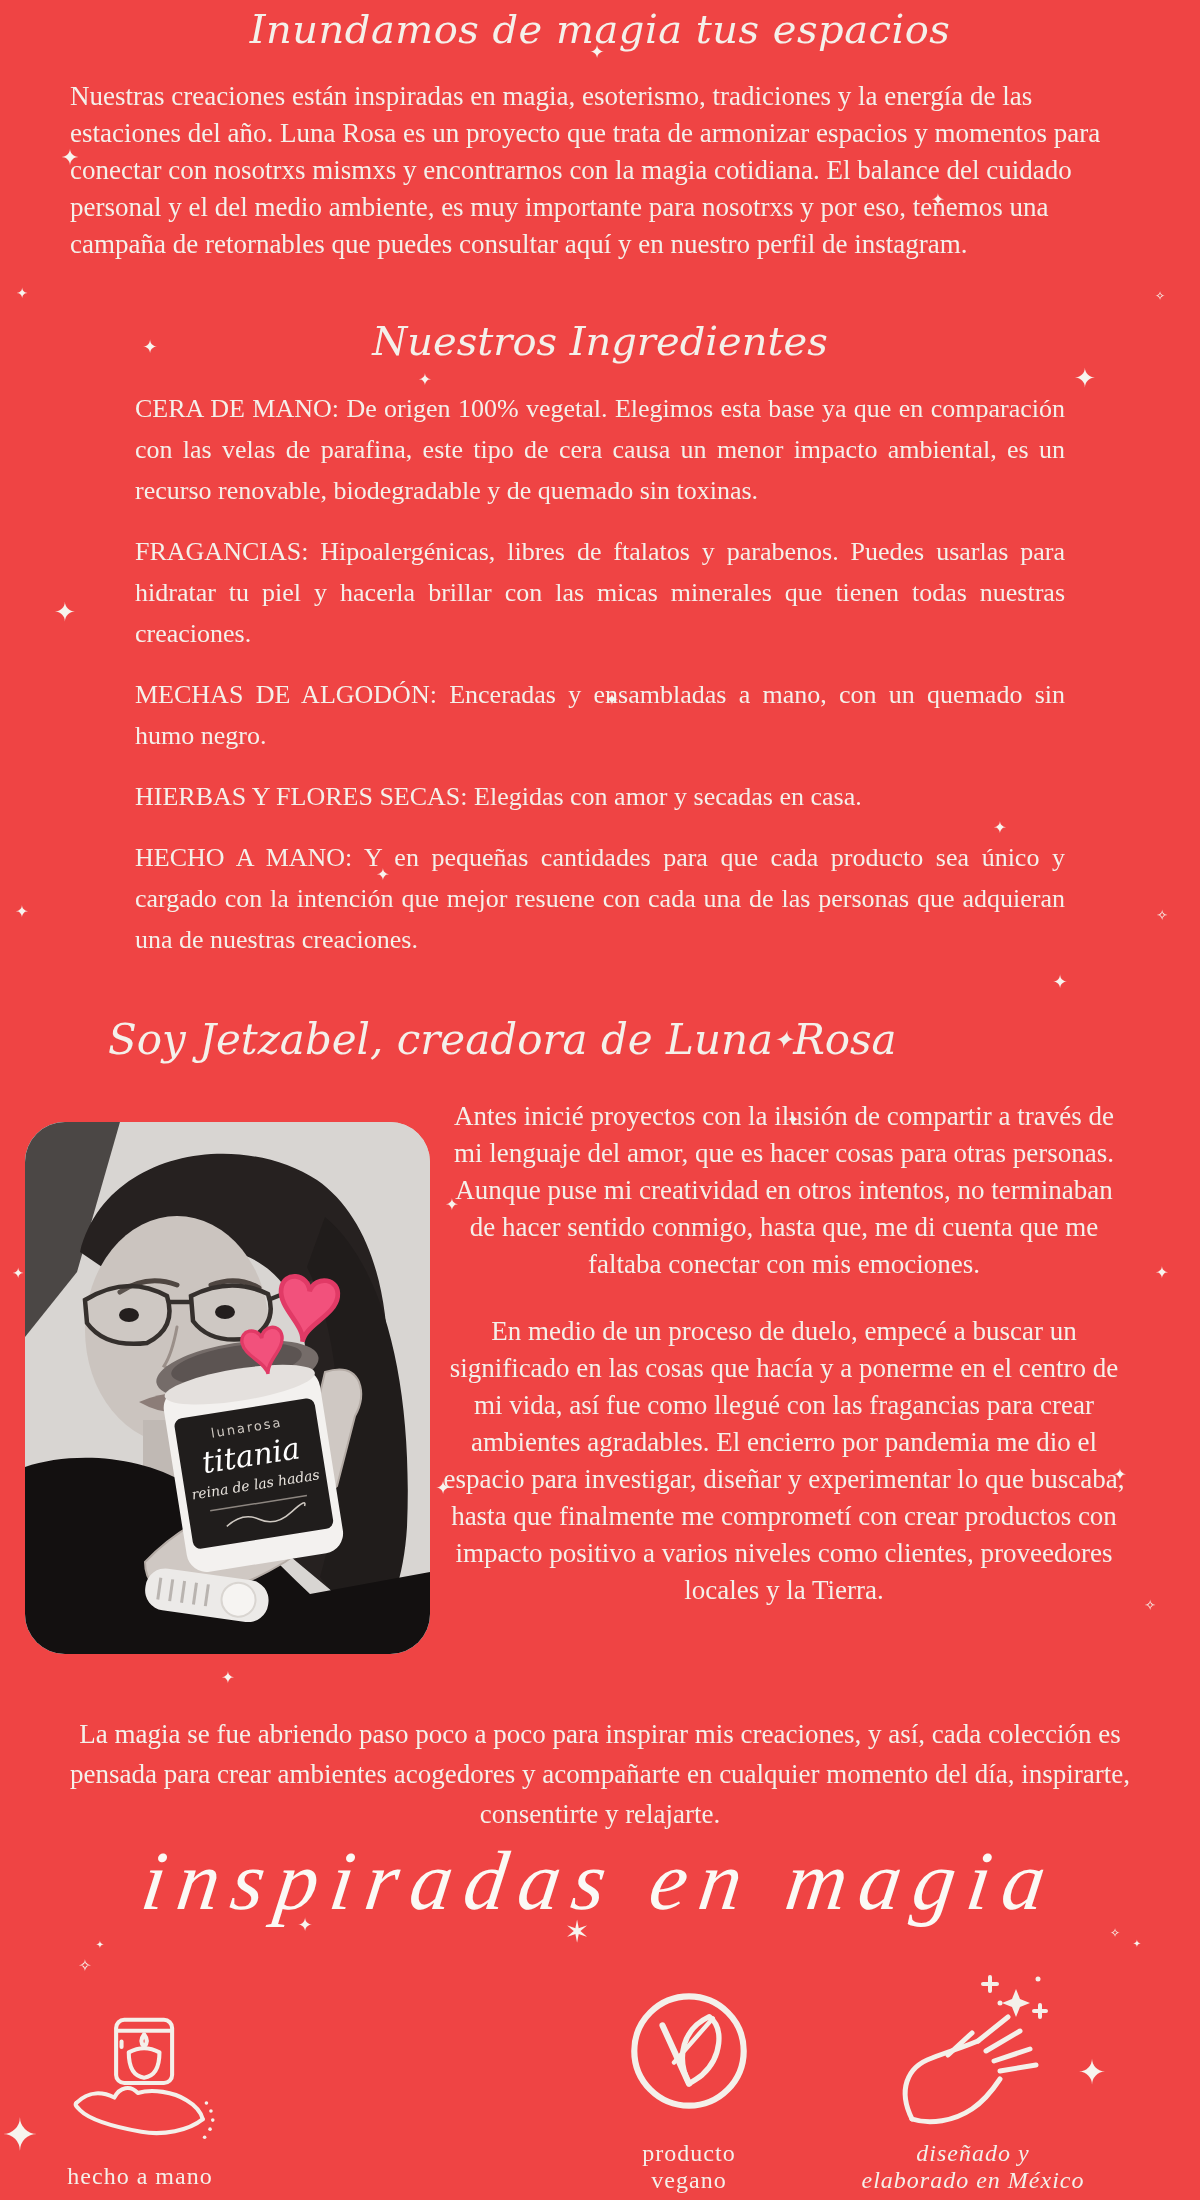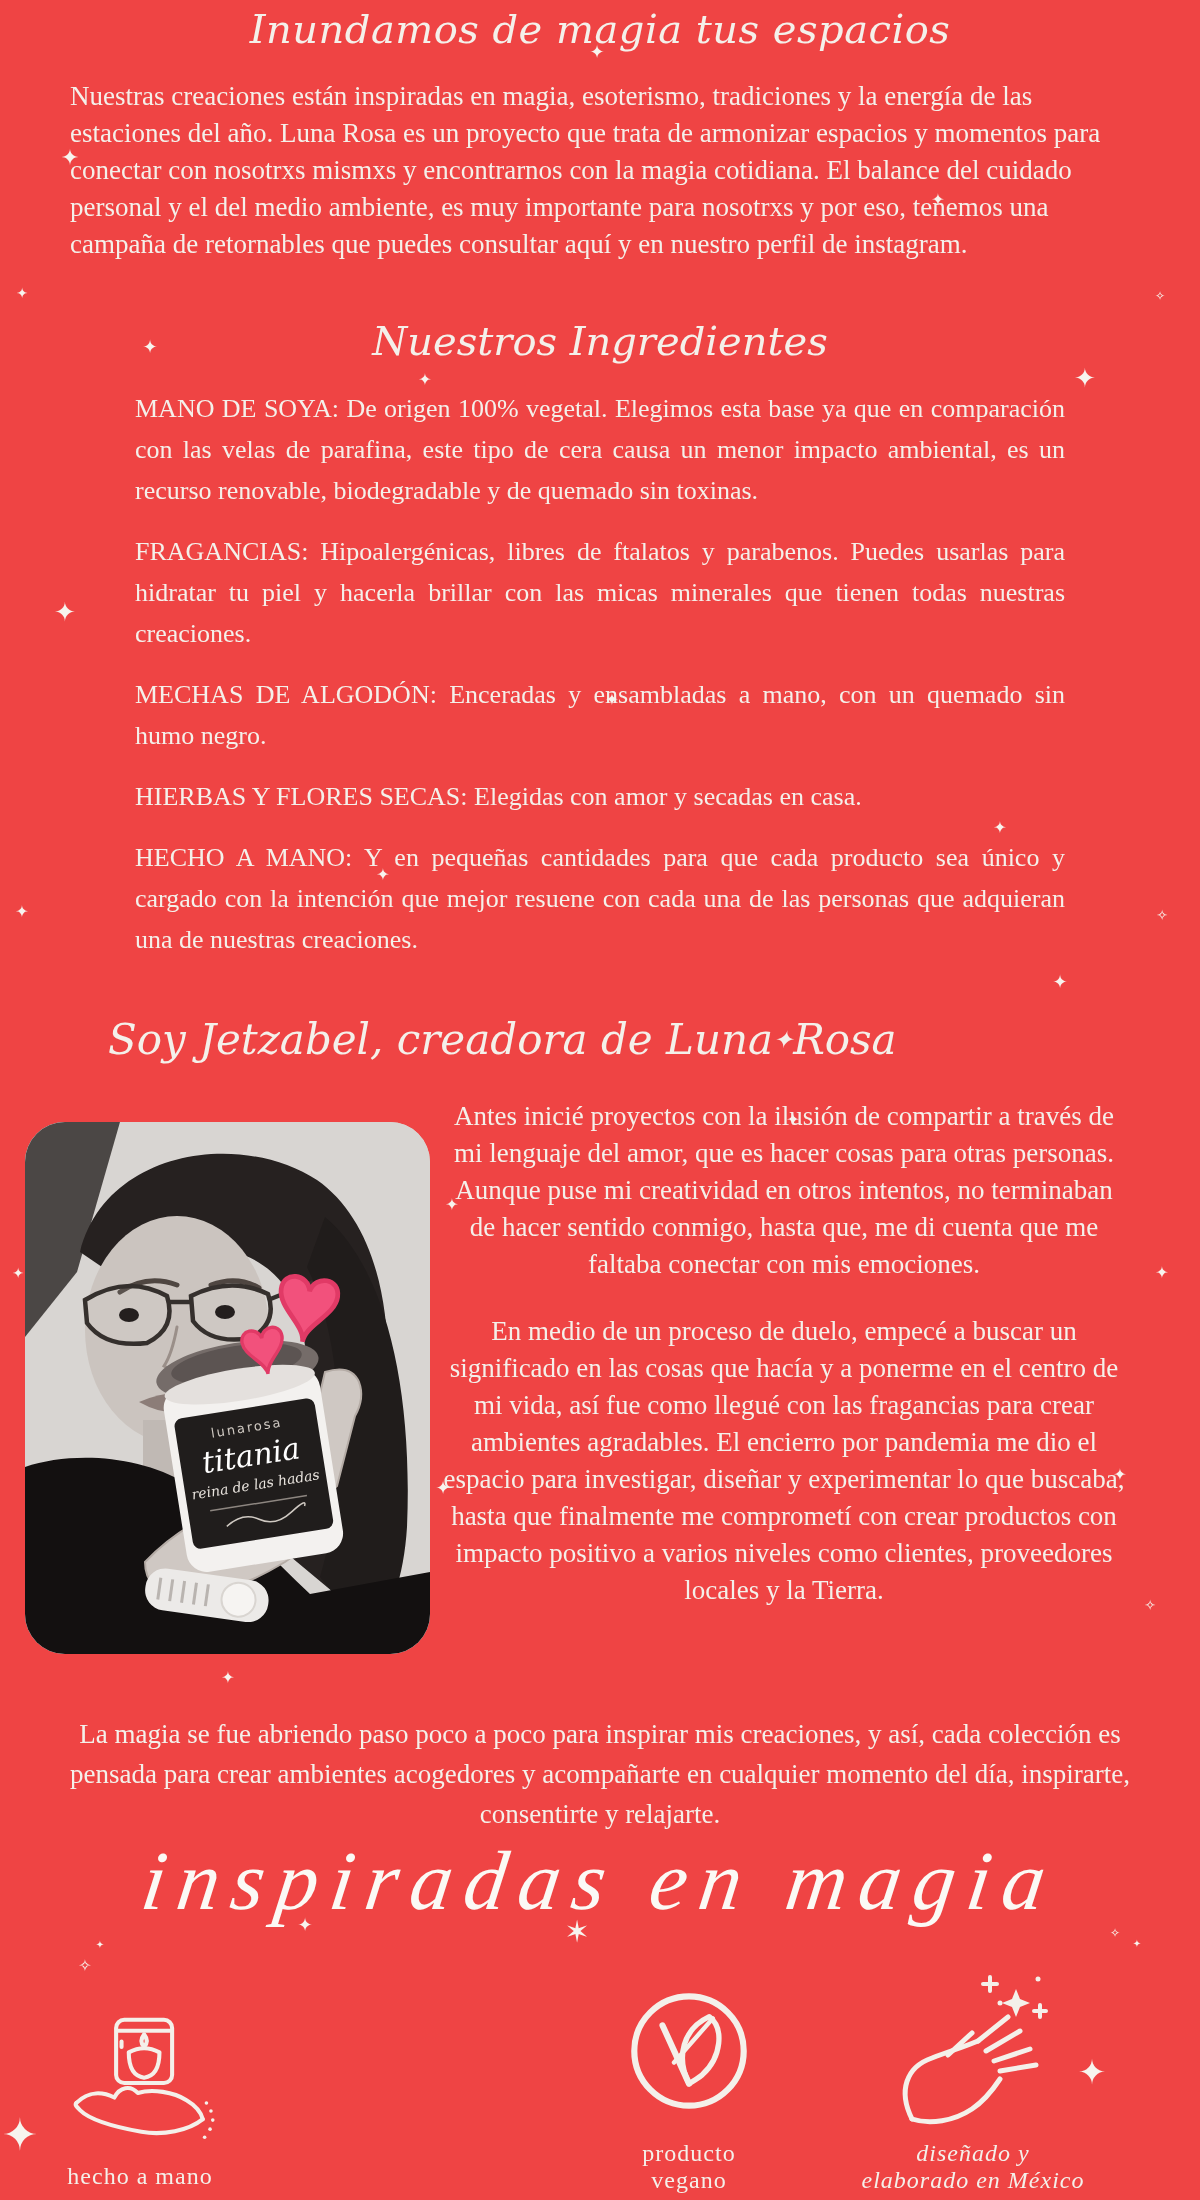--- a/index.html
+++ b/index.html
@@ -51,21 +51,21 @@
 <body>
 
 <div class="page">
 
   <h1 class="h1">Inundamos de magia tus espacios</h1>
 
   <p class="intro">Nuestras creaciones están inspiradas en magia, esoterismo, tradiciones y la energía de las estaciones del año. Luna Rosa es un proyecto que trata de armonizar espacios y momentos para conectar con nosotrxs mismxs y encontrarnos con la magia cotidiana. El balance del cuidado personal y el del medio ambiente, es muy importante para nosotrxs y por eso, tenemos una campaña de retornables que puedes consultar aquí y en nuestro perfil de instagram.</p>
 
   <h2 class="h2">Nuestros Ingredientes</h2>
   <div class="ingredients">
-    <p><span>MANO DE SOYA:</span> <span>De origen 100% vegetal. Elegimos esta base ya que en comparación con las velas de parafina, este tipo de cera causa un menor impacto ambiental, es un recurso renovable, biodegradable y de quemado sin toxinas.</span></p>
+    <p><span>CERA DE MANO:</span> <span>De origen 100% vegetal. Elegimos esta base ya que en comparación con las velas de parafina, este tipo de cera causa un menor impacto ambiental, es un recurso renovable, biodegradable y de quemado sin toxinas.</span></p>
     <p><span>FRAGANCIAS:</span> <span>Hipoalergénicas, libres de ftalatos y parabenos. Puedes usarlas para hidratar tu piel y hacerla brillar con las micas minerales que tienen todas nuestras creaciones.</span></p>
     <p><span>MECHAS DE ALGODÓN:</span> <span>Enceradas y ensambladas a mano, con un quemado sin humo negro.</span></p>
     <p><span>HIERBAS Y FLORES SECAS:</span> <span>Elegidas con amor y secadas en casa.</span></p>
     <p><span>HECHO A MANO:</span> <span>Y en pequeñas cantidades para que cada producto sea único y cargado con la intención que mejor resuene con cada una de las personas que adquieran una de nuestras creaciones.</span></p>
   </div>
 
   <h3 class="h3"><span>Soy Jetzabel,</span> <span>creadora de Luna</span><span class="h3-star">✦</span><span>Rosa</span></h3>
 
   <div class="photo">
     <svg width="405" height="532" viewBox="0 0 405 532" xmlns="http://www.w3.org/2000/svg">

